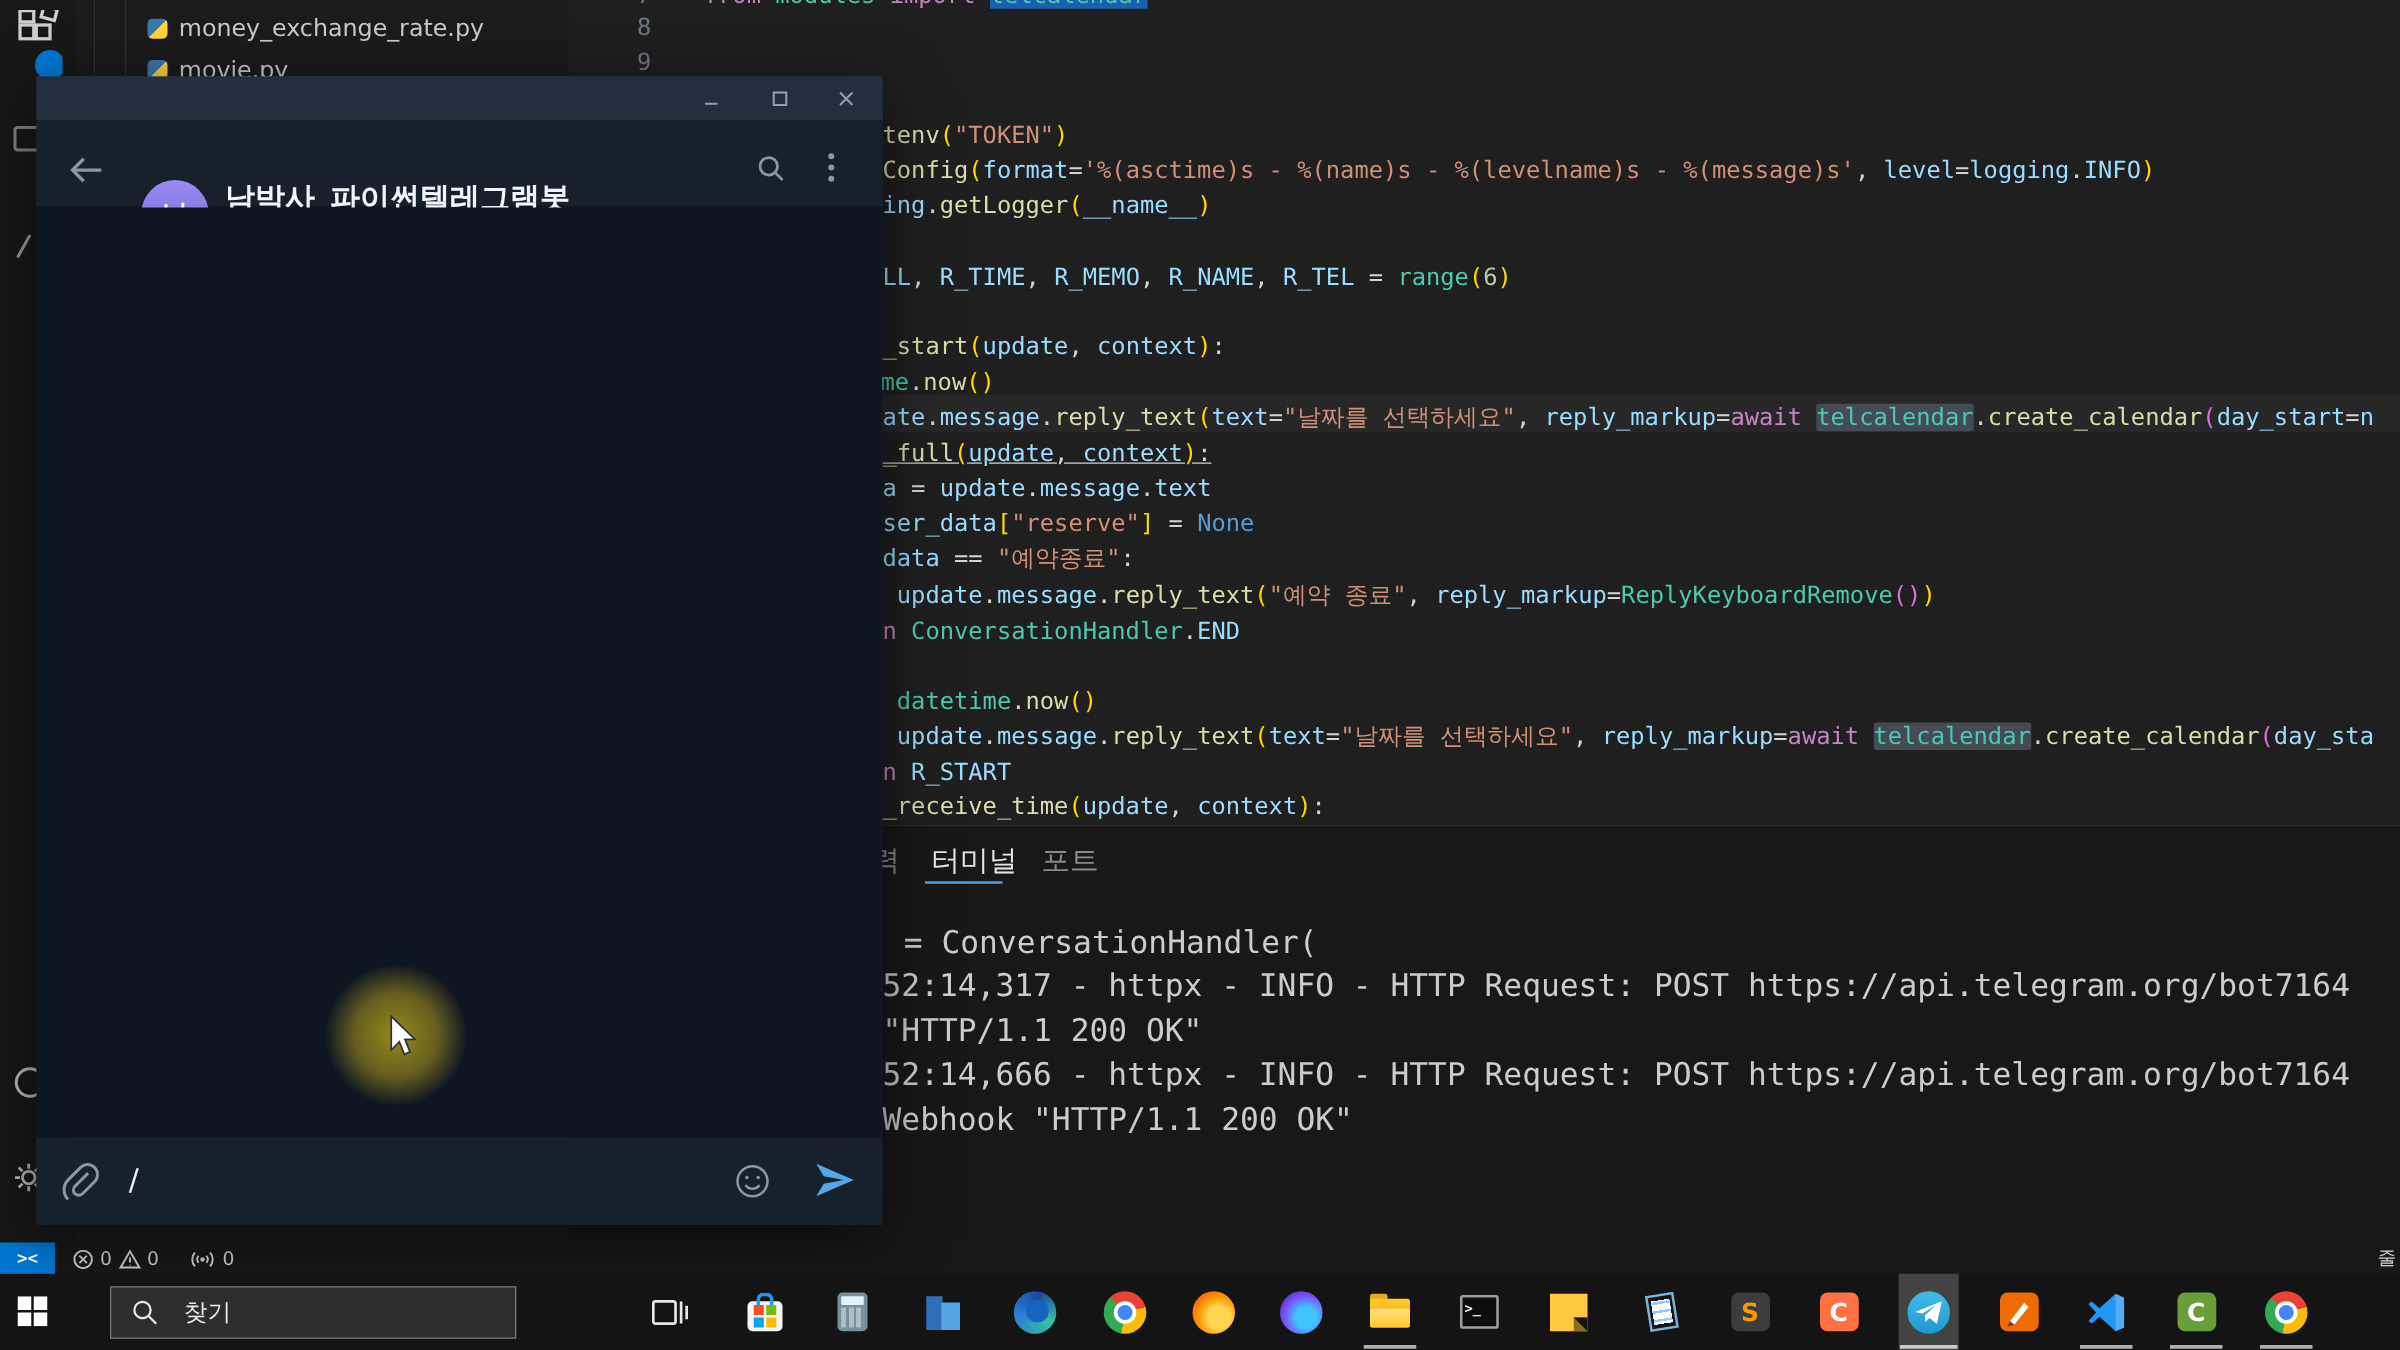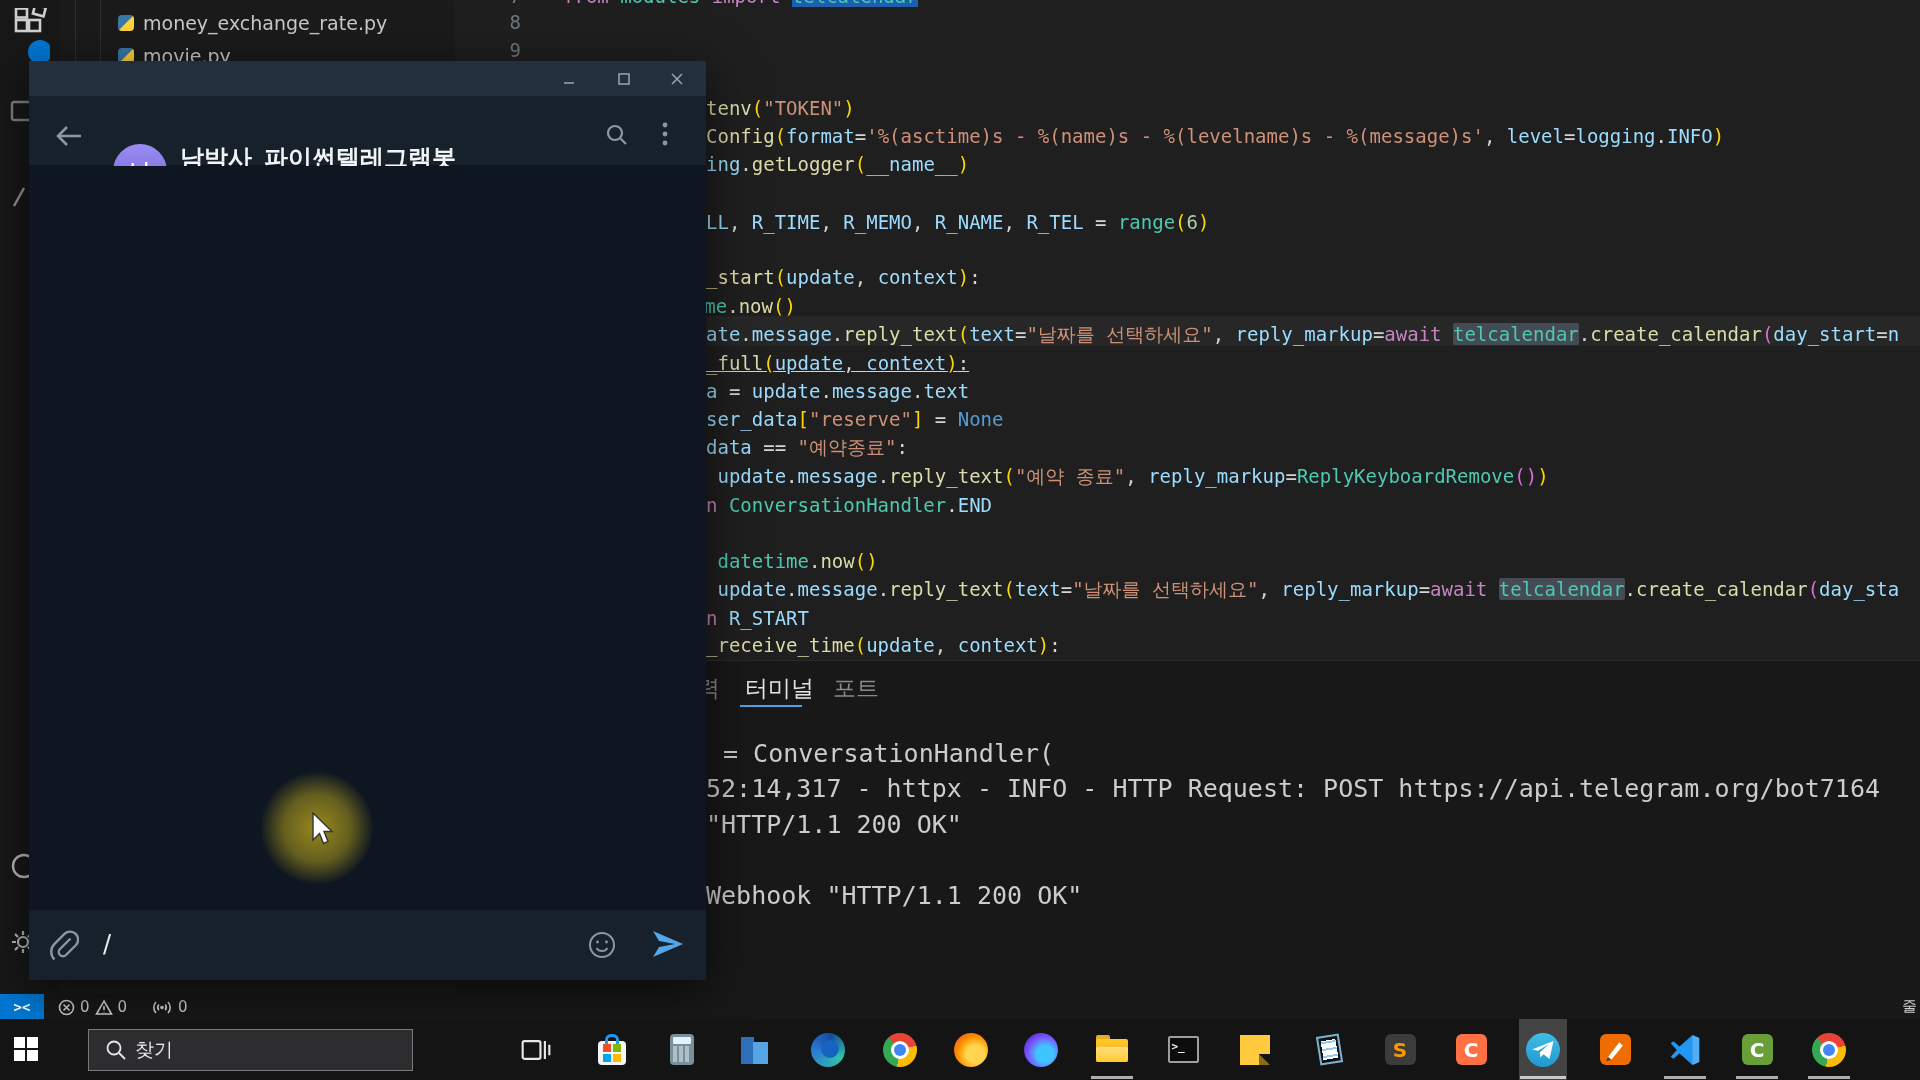--- a/index.html
+++ b/index.html
@@ -55,21 +55,21 @@
 
   
   .cursor-glow{position:absolute;left:261px;top:772px;width:112px;height:112px;border-radius:50%;z-index:60;
     background:radial-gradient(circle,rgba(186,166,28,.8) 0%,rgba(186,166,28,.5) 42%,rgba(186,166,28,0) 72%);}
   .mouse-cursor{position:absolute;left:311px;top:812px;z-index:61;}
 
   
   .taskbar{position:absolute;left:0;top:1019px;width:1920px;height:61px;background:#141414;z-index:70;}
   .start-btn{position:absolute;left:14px;top:18px;width:26px;height:26px;}
   .tb-search{position:absolute;left:88px;top:10px;width:325px;height:42px;background:#2d2d30;border:1px solid #7a7a7a;
-    display:flex;align-items:center;gap:8px;padding-left:16px;color:#e8e8e8;font-size:19px;}
+    display:flex;align-items:center;gap:20px;padding-left:16px;color:#e8e8e8;font-size:19px;}
   .tb-item{position:absolute;top:0;width:48px;height:61px;display:flex;align-items:center;justify-content:center;}
   .tb-item.active{background:rgba(255,255,255,.20);}
   .tb-underline{position:absolute;bottom:1px;height:3px;background:#aeaeae;}
   .tb-underline.wide{background:#c9c9c9;}
 
   
   .i32{width:34px;height:34px;position:relative;display:flex;align-items:center;justify-content:center;}
   .circle-ic{width:34px;height:34px;border-radius:50%;position:relative;}
   .chrome-o{background:conic-gradient(from -45deg,#ea4335 0 120deg,#fbbc05 120deg 235deg,#34a853 235deg 360deg);}
   .chrome-ring{position:absolute;inset:8px;background:#fff;border-radius:50%;}
@@ -184,20 +184,21 @@
   <div class="panel">
     <span class="panel-tab dim" style="left:219px">출력</span>
     <span class="panel-tab active" style="left:290px">터미널</span>
     <div class="tab-underline"></div>
     <span class="panel-tab dim" style="left:378px">포트</span>
   </div>
   <div style="position:absolute;inset:0;z-index:1;pointer-events:none;">
       <div class="term-line" style="left: 723px; top: 739px;">= ConversationHandler(</div>
       <div class="term-line" style="left: 706px; top: 774px;">52:14,317 - httpx - INFO - HTTP Request: POST https://api.telegram.org/bot7164</div>
       <div class="term-line" style="left: 706px; top: 810px;">"HTTP/1.1 200 OK"</div>
+      <div class="term-line" style="left: 706px; top: 845px;">52:14,666 - httpx - INFO - HTTP Request: POST https://api.telegram.org/bot7164</div>
       <div class="term-line" style="left: 706px; top: 881px;">Webhook "HTTP/1.1 200 OK"</div>
     </div>
 
   <div class="panel-restore"></div>
 
   <div class="status-bar">
     <div class="remote-box">&gt;&lt;</div>
     <div class="sb-group">
       <svg width="17" height="17" viewBox="0 0 17 17" fill="none" stroke="#cfcfcf" stroke-width="1.6">
           <circle cx="8.5" cy="8.5" r="7"></circle>

